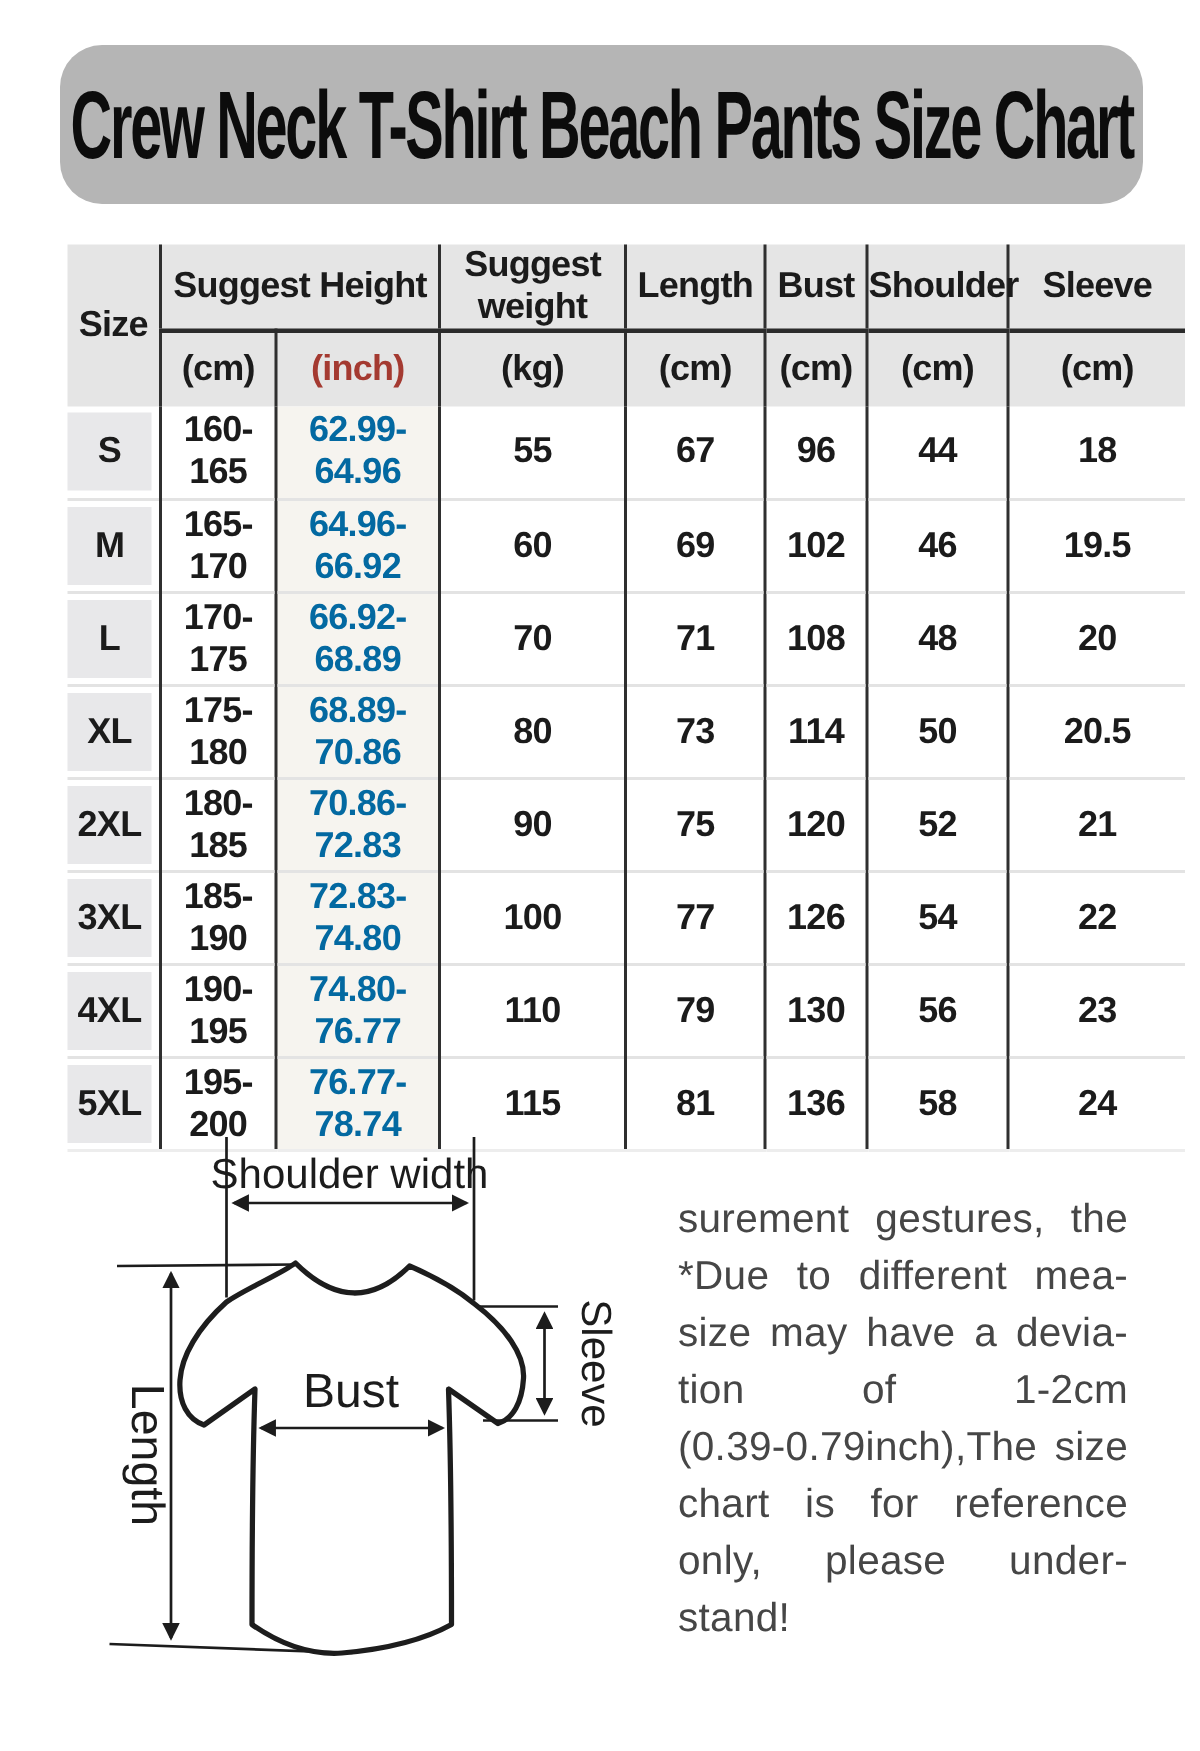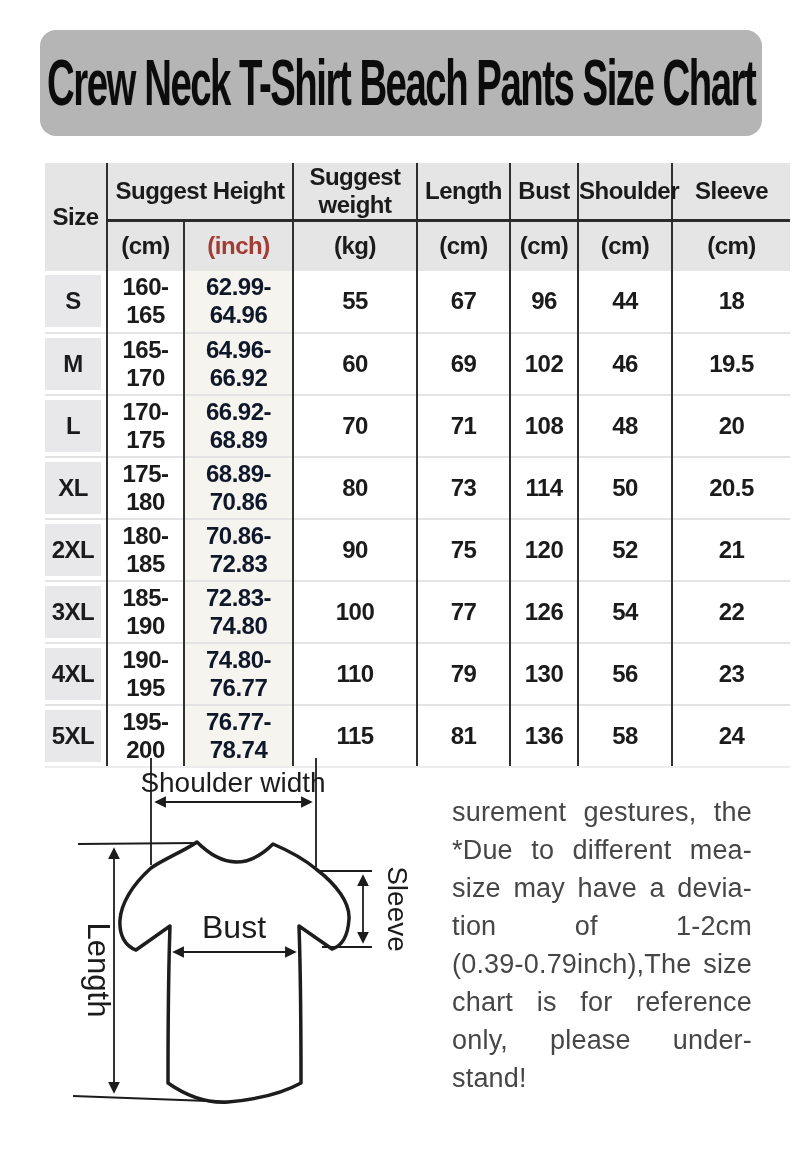--- a/index.html
+++ b/index.html
@@ -3,21 +3,21 @@
 <meta charset="utf-8">
 <style>
   html,body{margin:0;padding:0;}
   body{
     width:800px;height:1167px;position:relative;background:#ffffff;
     font-family:"Liberation Sans",sans-serif;overflow:hidden;
   }
   
   .banner{
     position:absolute;left:40px;top:30px;width:722px;height:106px;
-    background:#b5b5b5;border-radius:16px;
+    background:#b5b5b5;border-radius:28px;
     display:flex;align-items:center;justify-content:center;
   }
   .banner-text{
     font-size:64px;font-weight:700;color:#0c0c0c;white-space:nowrap;
     letter-spacing:-2.5px;transform:scaleX(0.60);transform-origin:center;
   }
   
   table.size-table{
     position:absolute;left:45px;top:163px;width:745px;
     border-collapse:collapse;table-layout:fixed;
@@ -30,21 +30,21 @@
   .size-table thead th{background:#e5e5e5;}
   .size-table thead tr.r1{height:45px;}
   .size-table thead tr.r2{height:50px;}
   .size-table thead th.grp{border-bottom:3px solid #2b2b2b;}
   .size-table thead tr th + th{border-left:2px solid #2f2f2f;}
   .size-table thead th.bl{border-left:2px solid #2f2f2f;}
   .size-table tbody td + td{border-left:2px solid #2f2f2f;}
   .size-table tbody tr{height:62px;}
   .size-table tbody tr + tr td{border-top:2px solid #e3e3e3;}
   .size-table tbody tr:last-child td{border-bottom:2px solid #ededed;}
-  .size-table .inch-td{color:#0f172a;background:#f6f4ef;}
+  .size-table .inch-td{color:#0369a1;background:#f6f4ef;}
   .size-table th.inch{color:#a43a31;}
   .c-size-td{vertical-align:middle;}
   .size-chip{
     width:56px;height:52px;margin:0 6px 0 0;background:#e8e8ea;
     display:flex;align-items:center;justify-content:center;
   }
   
   .diagram{position:absolute;left:28px;top:755px;width:400px;height:412px;}
   .diagram svg text{
     font-family:"Liberation Sans",sans-serif;fill:#1c1c1c;font-weight:400;

